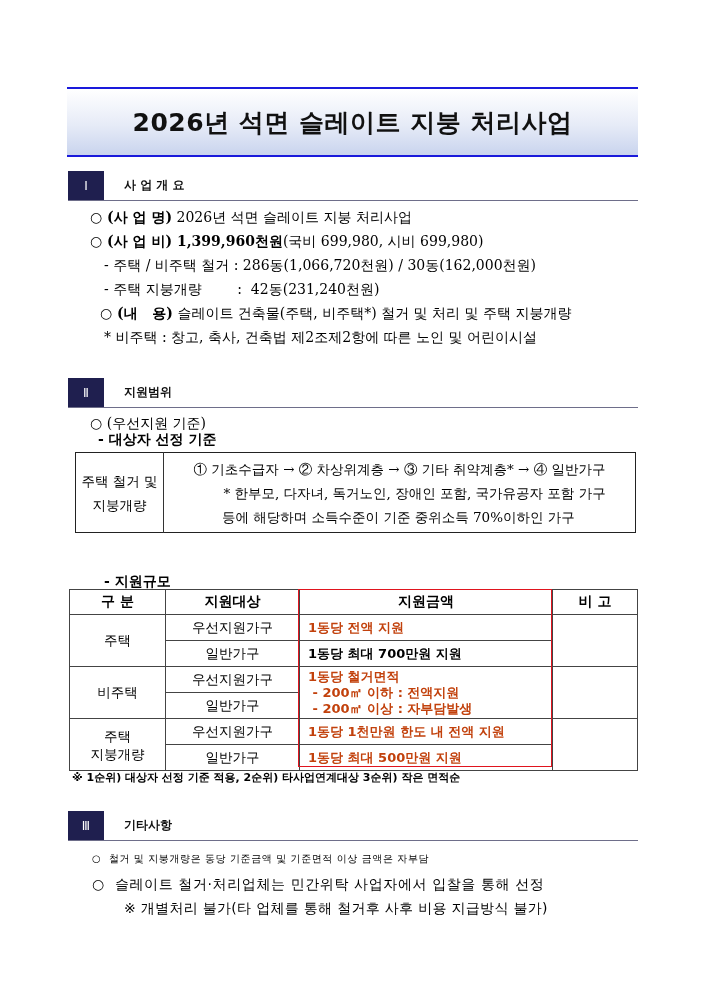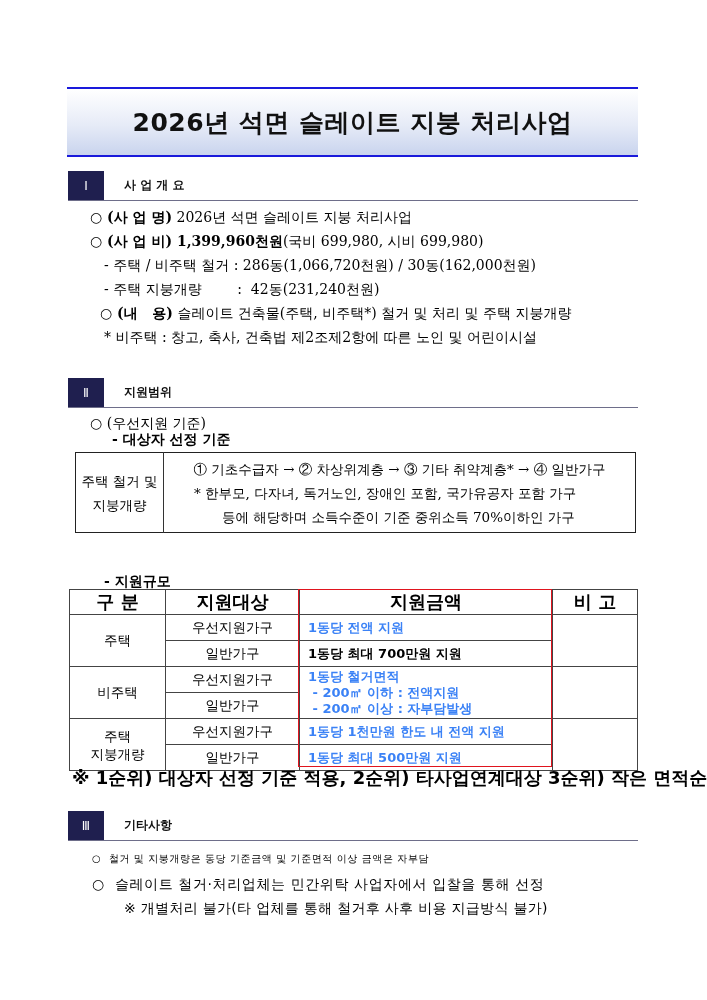--- a/index.html
+++ b/index.html
@@ -16,24 +16,24 @@
   .sec-title { margin-left:20px; font-family:"DejaVu Sans", sans-serif; font-weight:bold; font-size:12px; color:#111; }
   .line { position:absolute; font-size:14px; white-space:nowrap; line-height:18px; }
   .b { font-weight:bold; }
   .sans { font-family:"DejaVu Sans", sans-serif; }
   table { border-collapse:collapse; position:absolute; }
   td, th { font-size:13.5px; text-align:center; padding:0; }
   .t1 { left:75px; top:452px; width:561px; border:1.5px solid #222; }
   .t1 th { height:30px; border-bottom:3px double #333; border-right:1px solid #333; font-weight:bold; }
   .t1 td { border-right:1px solid #333; }
   .t2 { left:69px; top:589px; width:569px; border:1px solid #444; }
-  .t2 th { height:24px; border:1px solid #444; font-weight:bold; font-size:18px; }
+  .t2 th { height:24px; border:1px solid #444; font-weight:bold; font-size:14px; }
   .t2 td { height:25px; border:1px solid #444; }
   .t2 .amt { text-align:left; padding-left:8px; font-family:"DejaVu Sans", sans-serif; font-weight:bold; font-size:13px; }
-  .blue { color:#3b82f6;margin-top:35px; }
+  .blue { color:#c2410c;margin-top:35px; }
   .redbox { position:absolute; left:298px; top:589px; width:252px; height:176px; border:1.5px solid #e0141e; pointer-events:none; }
 </style>
 </head>
 <body>
 
 <div class="title-box">
   <span>2026년 석면 슬레이트 지붕 처리사업</span>
 </div>
 
 <div class="sec-head" style="top:171px">
@@ -52,32 +52,32 @@
 <div class="line" style="left:100px;top:304px">
   <span class="b" style="white-space:pre">○ (내   용)</span><span> 슬레이트 건축물(주택, 비주택*) 철거 및 처리 및 주택 지붕개량</span>
 </div>
 <div class="line" style="left:104px;top:328px">* 비주택 : 창고, 축사, 건축법 제2조제2항에 따른 노인 및 어린이시설</div>
 
 <div class="sec-head" style="top:378px">
   <div class="sec-num">Ⅱ</div>
   <div class="sec-title">지원범위</div>
 </div>
 <div class="line" style="left:90px;top:414px">○ (우선지원 기준)</div>
-<div class="line b" style="left:112px;top:430px">- 대상자 선정 기준</div>
+<div class="line b" style="left:98px;top:430px">- 대상자 선정 기준</div>
 
 <table class="t1">
   <tbody>
   <tr style="height:80px">
     <td style="line-height:24px">
       <div>주택 철거 및</div>
       <div>지붕개량</div>
     </td>
     <td style="border-right:none;line-height:24px">
       <div>① 기초수급자 → ② 차상위계층 → ③ 기타 취약계층* → ④ 일반가구</div>
-      <div style="text-align:left;padding-left:30px">* 한부모, 다자녀, 독거노인, 장애인 포함, 국가유공자 포함 가구</div>
+      <div style="text-align:center;padding-left:30px">* 한부모, 다자녀, 독거노인, 장애인 포함, 국가유공자 포함 가구</div>
       <div style="text-align:left;padding-left:58px">등에 해당하며 소득수준이 기준 중위소득 70%이하인 가구</div>
     </td>
   </tr>
 </tbody>
   </table>
 
 <div class="line b" style="left:104px;top:572px">- 지원규모</div>
 
 <table class="t2">
   <tbody>
@@ -120,21 +120,21 @@
     <td rowspan="2"></td>
   </tr>
   <tr>
     <td>일반가구</td>
     <td class="amt blue">1동당 최대 500만원 지원</td>
   </tr>
 </tbody>
   </table>
 <div class="redbox"></div>
 
-<div class="line sans b" style="left:72px;top:769px;font-size:18px">※ 1순위) 대상자 선정 기준 적용, 2순위) 타사업연계대상 3순위) 작은 면적순</div>
+<div class="line sans b" style="left:72px;top:769px;font-size:11px">※ 1순위) 대상자 선정 기준 적용, 2순위) 타사업연계대상 3순위) 작은 면적순</div>
 
 <div class="sec-head" style="top:811px">
   <div class="sec-num">Ⅲ</div>
   <div class="sec-title">기타사항</div>
 </div>
 <div class="line sans" style="left:92px;top:850px;font-size:10px;letter-spacing:0.6px;white-space:pre">○  철거 및 지붕개량은 동당 기준금액 및 기준면적 이상 금액은 자부담</div>
 <div class="line sans" style="left:92px;top:875px;font-size:14px;letter-spacing:0.6px;white-space:pre">○  슬레이트 철거·처리업체는 민간위탁 사업자에서 입찰을 통해 선정</div>
 <div class="line sans" style="left:124px;top:899px;font-size:14px;letter-spacing:0.3px">※ 개별처리 불가(타 업체를 통해 철거후 사후 비용 지급방식 불가)</div>
 
 </body></html>

